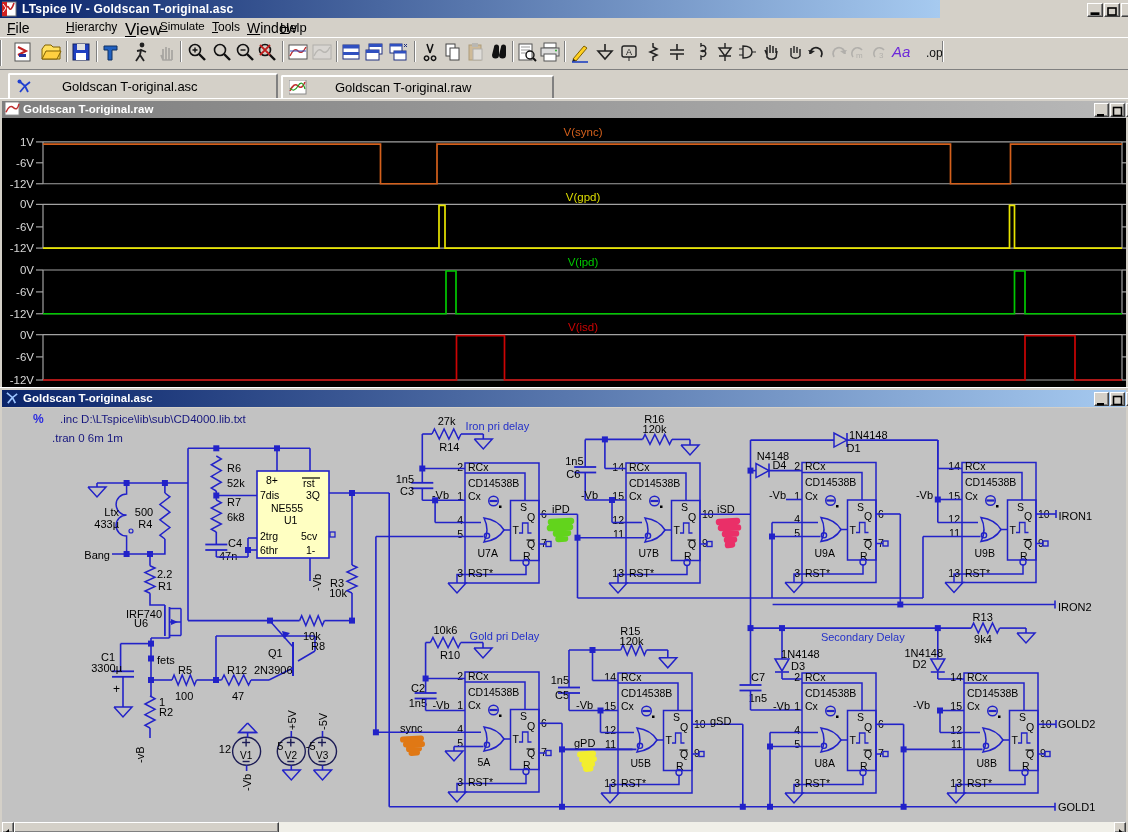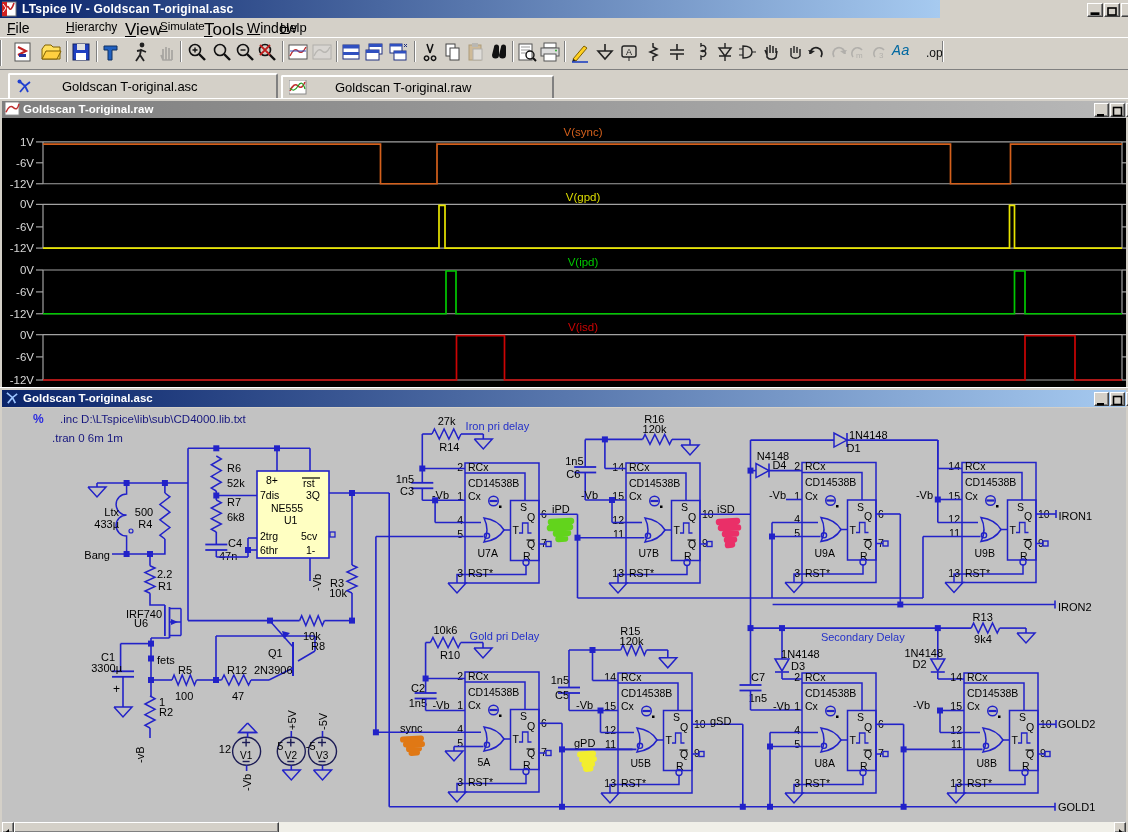--- a/index.html
+++ b/index.html
@@ -18,21 +18,21 @@
         <rect x="3" y="2" width="8" height="7" fill="none" stroke="#000" stroke-width="1.6"></rect>
       </svg></div>
 <div class="abs btn3d" style="left:1121px;top:2.5px;width:16px;height:14px"></div>
 </div>
 <div class="abs" style="left:0;top:18px;width:1128px;height:19px;background:#d4d0c8;border-bottom:1px solid #d4d0c8">
     <span class="abs" style="left:7px;top:2px;font-size:14px;color:#000"><u>F</u>ile</span>
     <span class="abs" style="left:33px;top:18px;font-size:12px;color:#000"><u>E</u>dit</span>
     <span class="abs" style="left:66px;top:2px;font-size:12px;color:#000"><u>H</u>ierarchy</span>
     <span class="abs" style="left:125px;top:2px;font-size:17px;color:#000"><u>V</u>iew</span>
     <span class="abs" style="left:160px;top:2px;font-size:11.5px;color:#000"><u>S</u>imulate</span>
-    <span class="abs" style="left:204px;top:2px;font-size:17px;color:#000"><u>T</u>ools</span>
+    <span class="abs" style="left:212px;top:2px;font-size:12px;color:#000"><u>T</u>ools</span>
     <span class="abs" style="left:247px;top:2px;font-size:14px;color:#000"><u>W</u>indow</span>
     <span class="abs" style="left:280px;top:2px;font-size:13px;color:#000"><u>H</u>elp</span>
   </div>
 <div class="abs" style="left:0;top:37px;width:1128px;height:33px;background:#d4d0c8;border-top:1px solid #fff;border-bottom:1px solid #808080">
 <div class="abs" style="left:0;top:2px;width:2px;height:26px;border-left:1px solid #808080;border-right:1px solid #fff"></div>
 <div style="position:absolute;left:12px;top:3px;width:22px;height:22px;"><svg width="22" height="22" viewBox="0 0 22 22">
         <rect x="3" y="2" width="15" height="18" fill="#fff" stroke="#555"></rect>
         <path d="M6 6 l8 4 -8 4" stroke="#c02020" stroke-width="2" fill="none"></path>
         <rect x="7" y="13" width="7" height="3" fill="#2030a0"></rect>
       </svg></div>
@@ -181,21 +181,21 @@
       </svg></div>
     <div style="position:absolute;left:849px;top:3px;width:22px;height:22px; opacity:0.45;"><svg width="22" height="22" viewBox="0 0 22 22">
         <path d="M4 16 a5 5 0 0 1 9-7" stroke="#888" stroke-width="1.6" fill="none"></path>
         <text x="7" y="17" font-size="8" fill="#888" font-family="Liberation Sans">m</text>
       </svg></div>
     <div style="position:absolute;left:871px;top:3px;width:22px;height:22px; opacity:0.45;"><svg width="22" height="22" viewBox="0 0 22 22">
         <path d="M4 16 a5 5 0 0 1 9-7" stroke="#888" stroke-width="1.6" fill="none"></path>
         <text x="8" y="17" font-size="8" fill="#888" font-family="Liberation Sans">3</text>
       </svg></div>
     <div style="position:absolute;left:892px;top:3px;width:22px;height:22px;">
-      <div style="font-family:Liberation Mono, monospace;font-style:italic;font-size:15px;color:#0369a1;line-height:22px">Aa</div>
+      <div style="font-family:Liberation Sans, sans-serif;font-style:italic;font-size:15px;color:#6d28d9;line-height:22px">Aa</div>
     </div>
     <div style="position:absolute;left:914px;top:3px;width:22px;height:22px;margin-left:12px;">
       <div style="font-family:'Liberation Sans',sans-serif;font-size:12px;color:#111;line-height:24px">.op</div>
     </div>
     <div style="position:absolute;left:942px;top:3px;width:2px;height:21px;border-left:1px solid #808080;border-right:1px solid #fff"></div>
 </div>
 <div class="abs" style="left:0;top:70px;width:1128px;height:28px;background:#d4d0c8">
 <div class="abs" style="left:8px;top:3px;width:270px;height:25px;background:#d4d0c8;border-top:2px solid #fff;border-left:2px solid #fff;border-right:2px solid #808080;border-radius:2px 2px 0 0">
 <svg class="abs" style="left:7px;top:4px" width="16" height="15" viewBox="0 0 16 15">
         <path d="M2 2 l6 5 5-4 M8 7 l-5 6 M8 7 l3 6" stroke="#2040d0" stroke-width="1.8" fill="none"></path>

